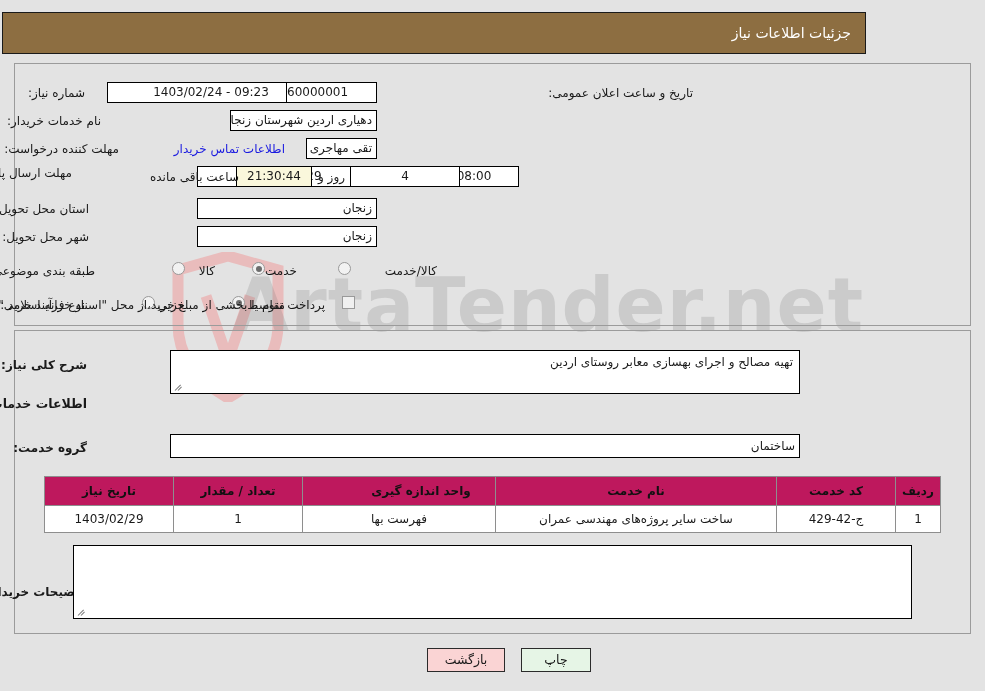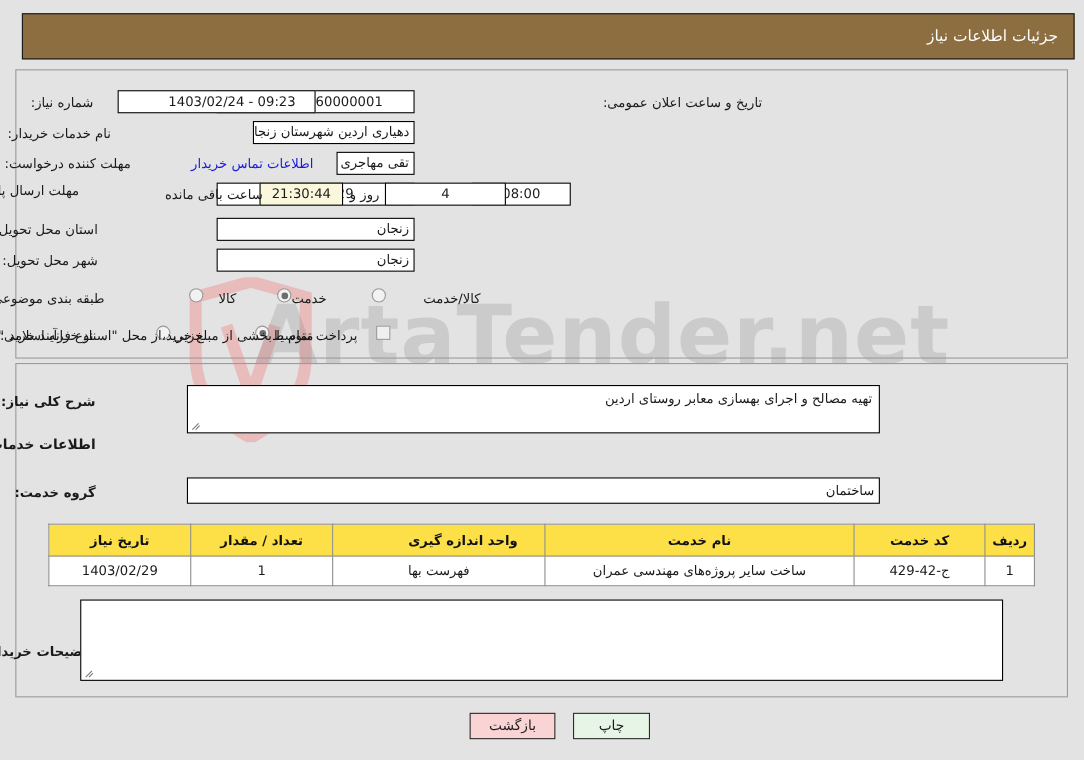--- a/index.html
+++ b/index.html
@@ -42,23 +42,23 @@
     font-weight: bold;
     color: rgba(120,120,120,0.22);
     direction: ltr;
     white-space: nowrap;
     font-family: "DejaVu Sans", "Liberation Sans", sans-serif;
   }
 
   
   #title-bar {
     position: absolute;
-    left: 20px;
+    left: 2px;
     top: 12px;
-    width: 957px;
+    width: 864px;
     height: 42px;
     background: #8d6e41;
     border: 1px solid #1a1a1a;
     box-sizing: border-box;
     z-index: 10;
   }
   #title-bar .title-text {
     position: absolute;
     right: 14px;
     top: 12px;
@@ -197,21 +197,21 @@
     position: absolute;
     left: 44px;
     top: 476px;
     width: 897px;
     border-collapse: collapse;
     z-index: 12;
     background: #ffffff;
     font-size: 12px;
   }
   #items-table th {
-    background: #fde047;
+    background: #be185d;
     border: 1px solid #8e8e8e;
     height: 28px;
     font-weight: bold;
     color: #111;
     font-size: 12px;
     text-align: center;
     padding: 0 4px;
   }
   #items-table td {
     background: #ffffff;

